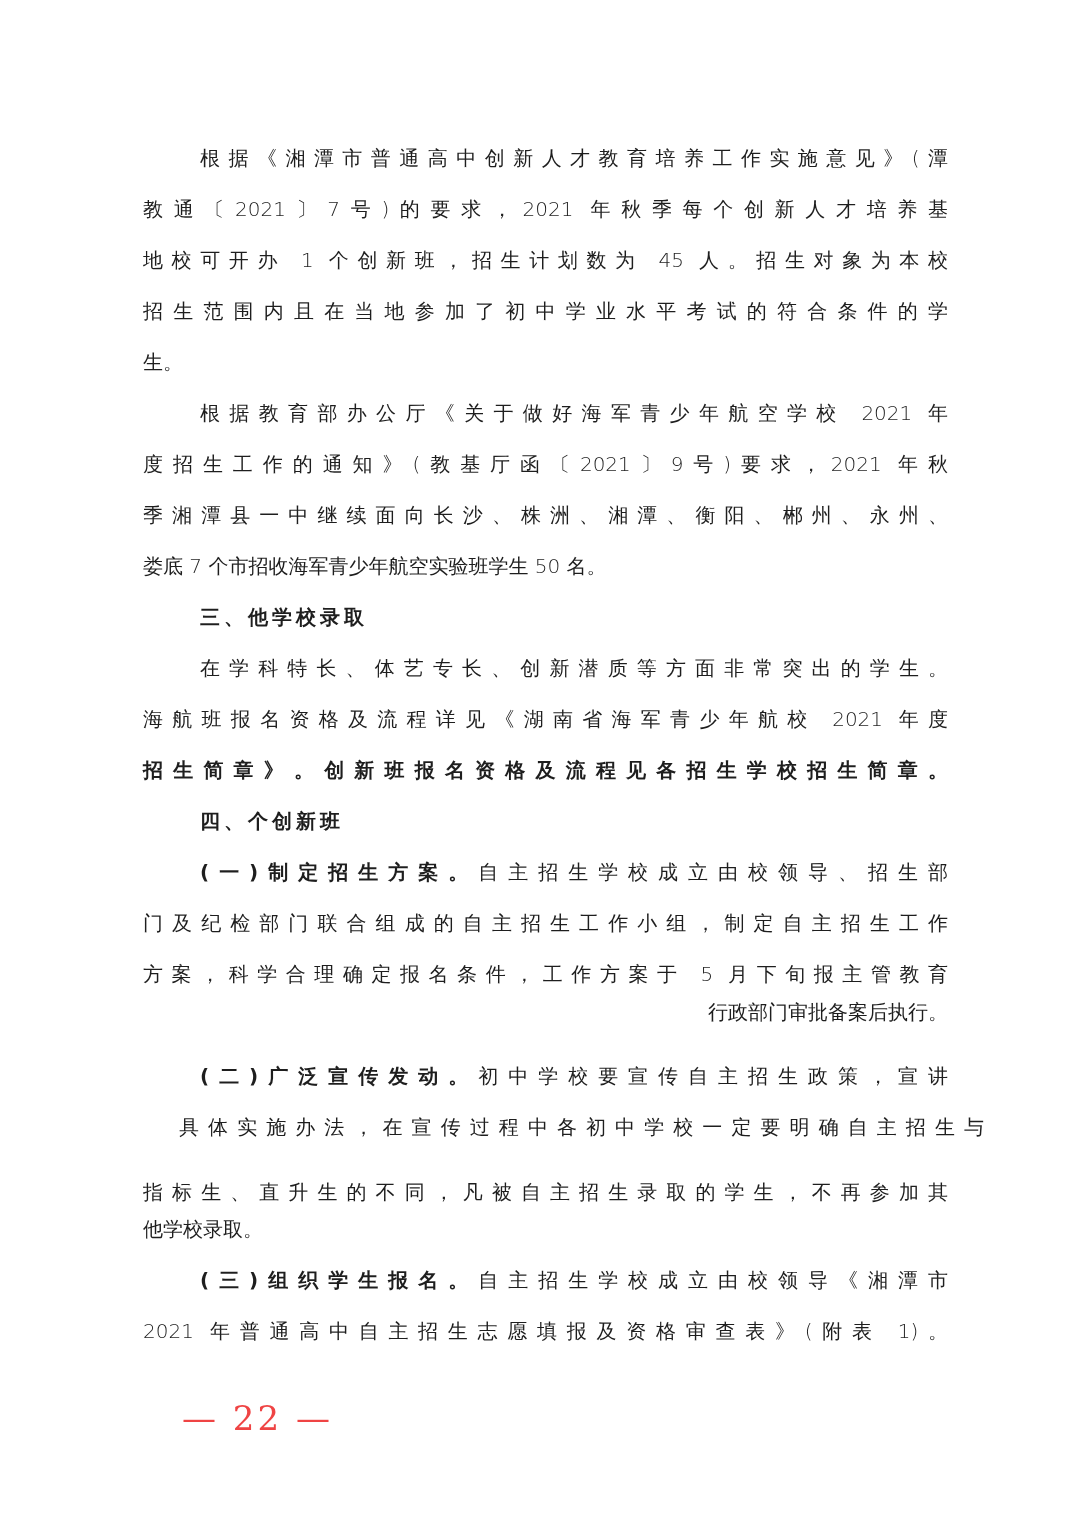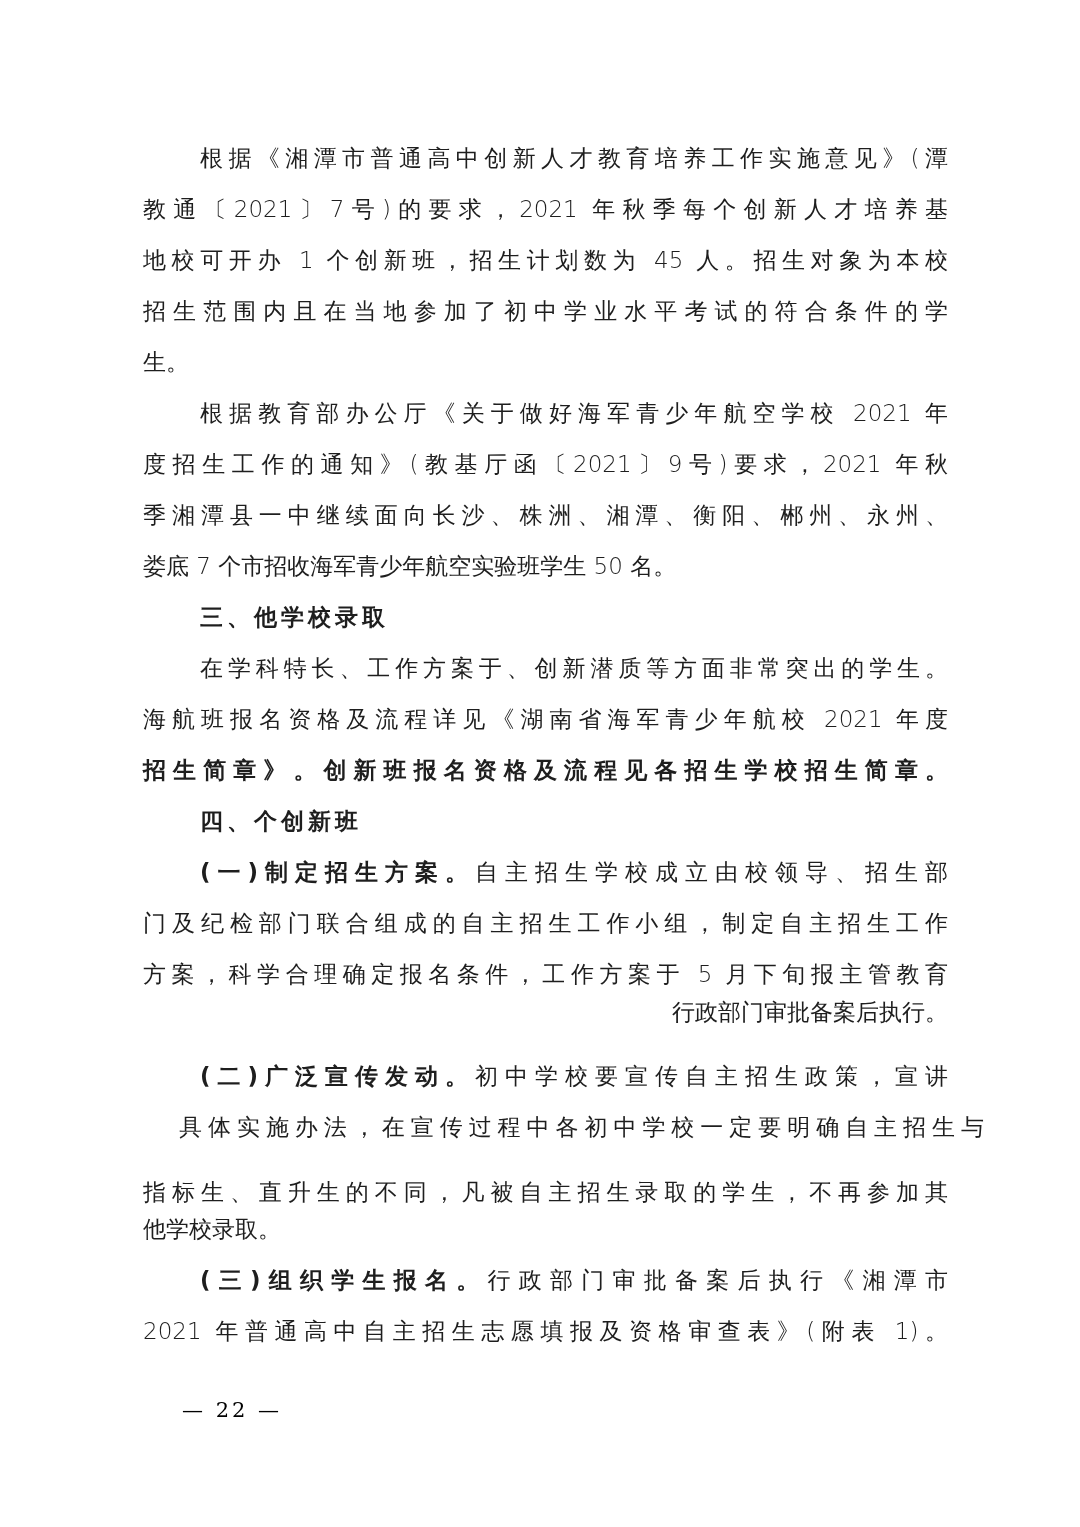--- a/index.html
+++ b/index.html
@@ -20,43 +20,43 @@
       left: 0; top: 0;
       width: 1080px;
       height: 1527px;
       background: #ffffff;
     }
     .line {
       position: absolute;
       left: 143px;
       width: 805px;
       height: 50px;
-      font-size: 23px;
+      font-size: 20px;
       line-height: 50px;
       white-space: nowrap;
       display: flex;
       justify-content: space-between;
       align-items: center;
       font-weight: 300;
     }
     .line.indent { left: 200px; width: 748px; }
     .line.heading { font-weight: 600; letter-spacing: 4px; }
     .bold { font-weight: 700; }
     .justify {
       text-align: justify;
       text-align-last: justify;
       display: block;
     }
     .footer {
       position: absolute;
       left: 182px;
       top: 1398px;
       font-family: "DejaVu Serif", "Liberation Serif", serif;
-      font-size: 21px;
-      color: #000000;
+      font-size: 34px;
+      color: #ef4444;
       letter-spacing: 3px;
     }
   </style>
 </head>
 <body>
 
 <div class="page">
   <div id="lines-container">
       <div class="line indent" style="top: 133px;">
         <span class="justify" style="width: 100%;"><span>根据《湘潭市普通高中创新人才教育培养工作实施意见》(潭</span></span>
@@ -82,21 +82,21 @@
       <div class="line" style="top: 490px;">
         <span class="justify" style="width: 100%;"><span>季湘潭县一中继续面向长沙、株洲、湘潭、衡阳、郴州、永州、</span></span>
       </div>
       <div class="line" style="top: 541px;">
         <span class="" style="width: 100%;"><span>娄底 7 个市招收海军青少年航空实验班学生 50 名。</span></span>
       </div>
       <div class="line indent heading" style="top: 592px;">
         <span class="" style="width: 100%;"><span>三、他学校录取</span></span>
       </div>
       <div class="line indent" style="top: 643px;">
-        <span class="justify" style="width: 100%;"><span>在学科特长、工作方案于、创新潜质等方面非常突出的学生。</span></span>
+        <span class="justify" style="width: 100%;"><span>在学科特长、体艺专长、创新潜质等方面非常突出的学生。</span></span>
       </div>
       <div class="line" style="top: 694px;">
         <span class="justify" style="width: 100%;"><span>海航班报名资格及流程详见《湖南省海军青少年航校 2021 年度</span></span>
       </div>
       <div class="line" style="top: 745px; font-weight: bold;">
         <span class="justify" style="width: 100%;"><span>招生简章》。创新班报名资格及流程见各招生学校招生简章。</span></span>
       </div>
       <div class="line indent heading" style="top: 796px;">
         <span class="" style="width: 100%;"><span>四、个创新班</span></span>
       </div>
@@ -118,20 +118,20 @@
       <div class="line" style="top: 1102px; margin-left: 36px;">
         <span class="justify" style="width: 100%;"><span>具体实施办法，在宣传过程中各初中学校一定要明确自主招生与</span></span>
       </div>
       <div class="line" style="top: 1153px; margin-top: 14px;">
         <span class="justify" style="width: 100%;"><span>指标生、直升生的不同，凡被自主招生录取的学生，不再参加其</span></span>
       </div>
       <div class="line" style="top: 1204px;">
         <span class="" style="width: 100%;"><span>他学校录取。</span></span>
       </div>
       <div class="line indent" style="top: 1255px;">
-        <span class="justify" style="width: 100%;"><span class="bold">(三)组织学生报名。</span><span>行政部门审批备案后执行《湘潭市</span></span>
+        <span class="justify" style="width: 100%;"><span class="bold">(三)组织学生报名。</span><span>自主招生学校成立由校领导《湘潭市</span></span>
       </div>
       <div class="line" style="top: 1306px;">
         <span class="justify" style="width: 100%;"><span>2021 年普通高中自主招生志愿填报及资格审查表》(附表 1)。</span></span>
       </div>
     </div>
   <div class="footer">— 22 —</div>
 </div>
 
 </body></html>

